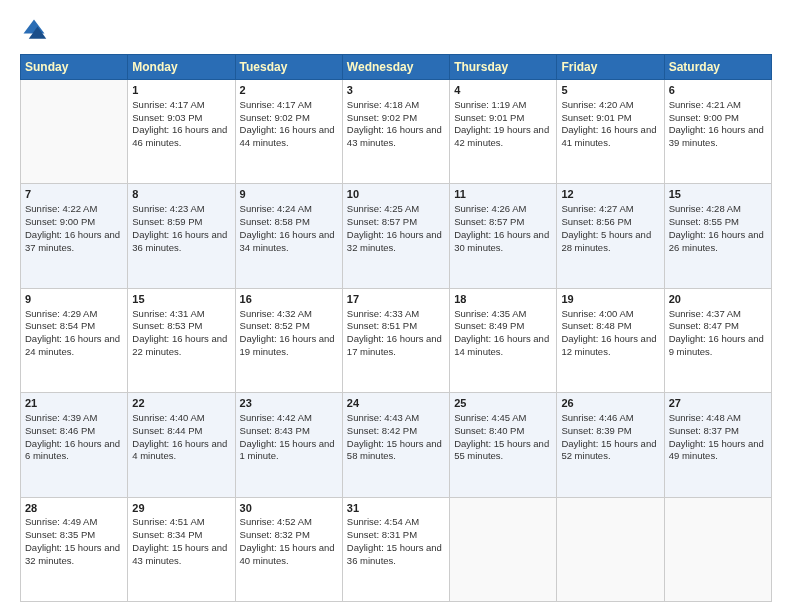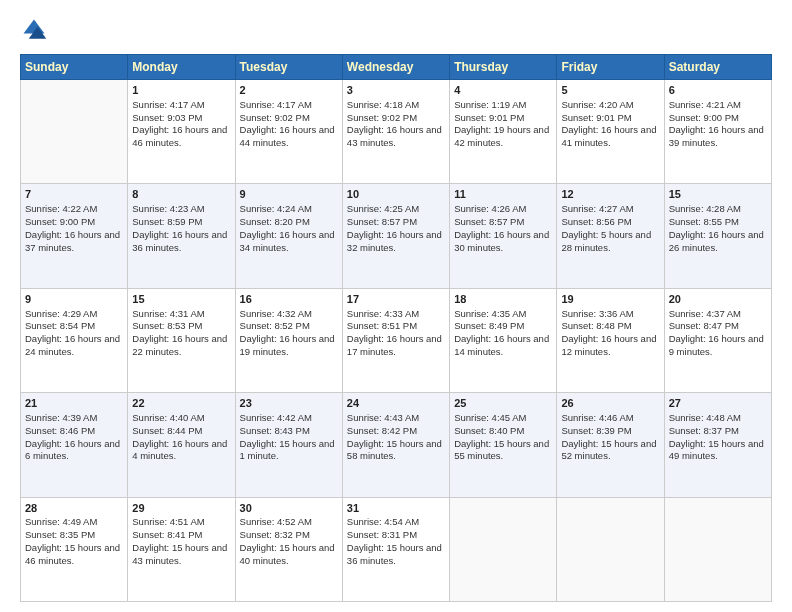--- a/index.html
+++ b/index.html
@@ -133,47 +133,47 @@
           <td><span class="day-num">1</span><span>Sunrise: 4:17 AM</span><br><span>Sunset: 9:03 PM</span><br><span>Daylight: 16 hours and 46 minutes.</span></td>
           <td><span class="day-num">2</span><span>Sunrise: 4:17 AM</span><br><span>Sunset: 9:02 PM</span><br><span>Daylight: 16 hours and 44 minutes.</span></td>
           <td><span class="day-num">3</span><span>Sunrise: 4:18 AM</span><br><span>Sunset: 9:02 PM</span><br><span>Daylight: 16 hours and 43 minutes.</span></td>
           <td><span class="day-num">4</span><span>Sunrise: 1:19 AM</span><br><span>Sunset: 9:01 PM</span><br><span>Daylight: 19 hours and 42 minutes.</span></td>
           <td><span class="day-num">5</span><span>Sunrise: 4:20 AM</span><br><span>Sunset: 9:01 PM</span><br><span>Daylight: 16 hours and 41 minutes.</span></td>
           <td><span class="day-num">6</span><span>Sunrise: 4:21 AM</span><br><span>Sunset: 9:00 PM</span><br><span>Daylight: 16 hours and 39 minutes.</span></td>
         </tr>
         <tr class="row-alt">
           <td><span class="day-num">7</span><span>Sunrise: 4:22 AM</span><br><span>Sunset: 9:00 PM</span><br><span>Daylight: 16 hours and 37 minutes.</span></td>
           <td><span class="day-num">8</span><span>Sunrise: 4:23 AM</span><br><span>Sunset: 8:59 PM</span><br><span>Daylight: 16 hours and 36 minutes.</span></td>
-          <td><span class="day-num">9</span><span>Sunrise: 4:24 AM</span><br><span>Sunset: 8:20 PM</span><br><span>Daylight: 16 hours and 34 minutes.</span></td>
+          <td><span class="day-num">9</span><span>Sunrise: 4:24 AM</span><br><span>Sunset: 8:58 PM</span><br><span>Daylight: 16 hours and 34 minutes.</span></td>
           <td><span class="day-num">10</span><span>Sunrise: 4:25 AM</span><br><span>Sunset: 8:57 PM</span><br><span>Daylight: 16 hours and 32 minutes.</span></td>
           <td><span class="day-num">11</span><span>Sunrise: 4:26 AM</span><br><span>Sunset: 8:57 PM</span><br><span>Daylight: 16 hours and 30 minutes.</span></td>
           <td><span class="day-num">12</span><span>Sunrise: 4:27 AM</span><br><span>Sunset: 8:56 PM</span><br><span>Daylight: 5 hours and 28 minutes.</span></td>
           <td><span class="day-num">15</span><span>Sunrise: 4:28 AM</span><br><span>Sunset: 8:55 PM</span><br><span>Daylight: 16 hours and 26 minutes.</span></td>
         </tr>
         <tr>
           <td><span class="day-num">9</span><span>Sunrise: 4:29 AM</span><br><span>Sunset: 8:54 PM</span><br><span>Daylight: 16 hours and 24 minutes.</span></td>
           <td><span class="day-num">15</span><span>Sunrise: 4:31 AM</span><br><span>Sunset: 8:53 PM</span><br><span>Daylight: 16 hours and 22 minutes.</span></td>
           <td><span class="day-num">16</span><span>Sunrise: 4:32 AM</span><br><span>Sunset: 8:52 PM</span><br><span>Daylight: 16 hours and 19 minutes.</span></td>
           <td><span class="day-num">17</span><span>Sunrise: 4:33 AM</span><br><span>Sunset: 8:51 PM</span><br><span>Daylight: 16 hours and 17 minutes.</span></td>
           <td><span class="day-num">18</span><span>Sunrise: 4:35 AM</span><br><span>Sunset: 8:49 PM</span><br><span>Daylight: 16 hours and 14 minutes.</span></td>
-          <td><span class="day-num">19</span><span>Sunrise: 3:36 AM</span><br><span>Sunset: 8:48 PM</span><br><span>Daylight: 16 hours and 12 minutes.</span></td>
+          <td><span class="day-num">19</span><span>Sunrise: 4:00 AM</span><br><span>Sunset: 8:48 PM</span><br><span>Daylight: 16 hours and 12 minutes.</span></td>
           <td><span class="day-num">20</span><span>Sunrise: 4:37 AM</span><br><span>Sunset: 8:47 PM</span><br><span>Daylight: 16 hours and 9 minutes.</span></td>
         </tr>
         <tr class="row-alt">
           <td><span class="day-num">21</span><span>Sunrise: 4:39 AM</span><br><span>Sunset: 8:46 PM</span><br><span>Daylight: 16 hours and 6 minutes.</span></td>
           <td><span class="day-num">22</span><span>Sunrise: 4:40 AM</span><br><span>Sunset: 8:44 PM</span><br><span>Daylight: 16 hours and 4 minutes.</span></td>
           <td><span class="day-num">23</span><span>Sunrise: 4:42 AM</span><br><span>Sunset: 8:43 PM</span><br><span>Daylight: 15 hours and 1 minute.</span></td>
           <td><span class="day-num">24</span><span>Sunrise: 4:43 AM</span><br><span>Sunset: 8:42 PM</span><br><span>Daylight: 15 hours and 58 minutes.</span></td>
           <td><span class="day-num">25</span><span>Sunrise: 4:45 AM</span><br><span>Sunset: 8:40 PM</span><br><span>Daylight: 15 hours and 55 minutes.</span></td>
           <td><span class="day-num">26</span><span>Sunrise: 4:46 AM</span><br><span>Sunset: 8:39 PM</span><br><span>Daylight: 15 hours and 52 minutes.</span></td>
           <td><span class="day-num">27</span><span>Sunrise: 4:48 AM</span><br><span>Sunset: 8:37 PM</span><br><span>Daylight: 15 hours and 49 minutes.</span></td>
         </tr>
         <tr>
-          <td><span class="day-num">28</span><span>Sunrise: 4:49 AM</span><br><span>Sunset: 8:35 PM</span><br><span>Daylight: 15 hours and 46 minutes.</span></td>
-          <td><span class="day-num">29</span><span>Sunrise: 4:51 AM</span><br><span>Sunset: 8:41 PM</span><br><span>Daylight: 15 hours and 43 minutes.</span></td>
+          <td><span class="day-num">28</span><span>Sunrise: 4:49 AM</span><br><span>Sunset: 8:35 PM</span><br><span>Daylight: 15 hours and 32 minutes.</span></td>
+          <td><span class="day-num">29</span><span>Sunrise: 4:51 AM</span><br><span>Sunset: 8:34 PM</span><br><span>Daylight: 15 hours and 43 minutes.</span></td>
           <td><span class="day-num">30</span><span>Sunrise: 4:52 AM</span><br><span>Sunset: 8:32 PM</span><br><span>Daylight: 15 hours and 40 minutes.</span></td>
           <td><span class="day-num">31</span><span>Sunrise: 4:54 AM</span><br><span>Sunset: 8:31 PM</span><br><span>Daylight: 15 hours and 36 minutes.</span></td>
           <td class="empty"></td>
           <td class="empty"></td>
           <td class="empty"></td>
         </tr>
       </tbody>
   </table>
 </div>
 

